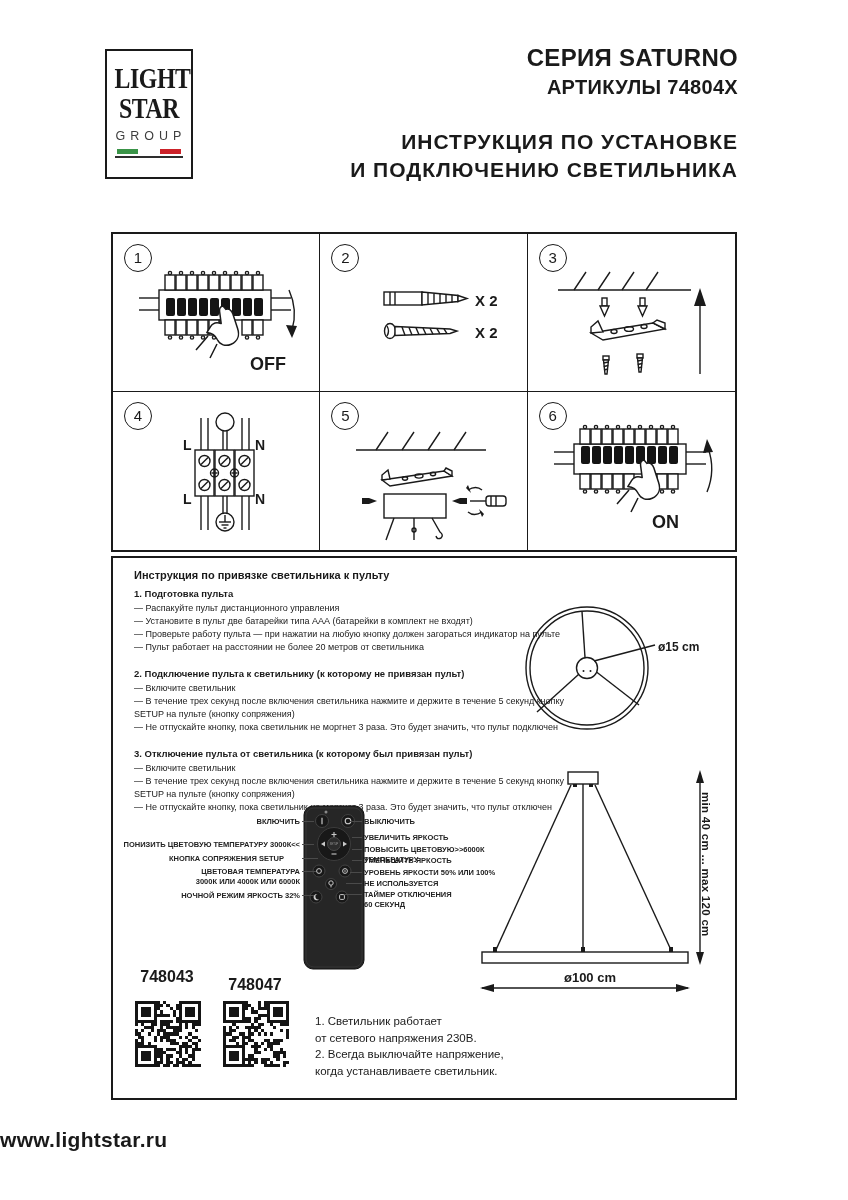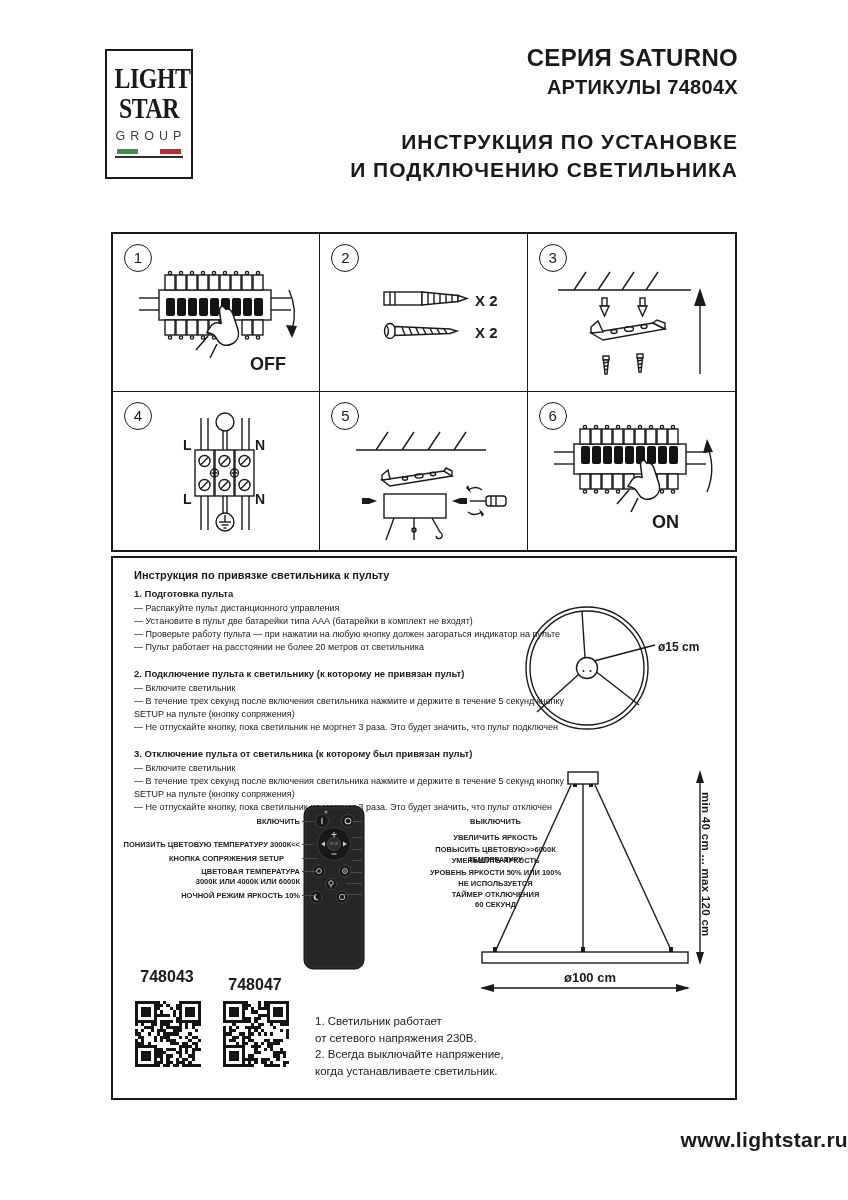--- a/index.html
+++ b/index.html
@@ -32,31 +32,31 @@
   
   .bigbox{position:absolute;left:111px;top:556px;width:626px;height:544px;border:2px solid #1a1a1a;
           box-sizing:border-box;}
   .pairing{position:absolute;left:134px;top:569px;width:596px;}
   .pairing-title{font-size:11px;font-weight:700;margin-bottom:7px;}
   .sec-title{font-size:9.5px;font-weight:700;margin-top:9px;margin-bottom:3px;}
   .sec-item{font-size:9px;line-height:13px;white-space:pre-line;}
   
   .lbl{position:absolute;font-size:7.5px;font-weight:600;line-height:10px;color:#222;white-space:pre-line;}
   .lbl.l{text-align:right;width:240px;}
-  .lbl.r{text-align:center;width:175px;padding-left:44px;}
+  .lbl.r{text-align:left;width:175px;}
   .cline{position:absolute;height:1.2px;background:#4a4a4a;}
   
   .dim-label{position:absolute;font-weight:700;font-size:12px;}
   .dim-vert{position:absolute;left:700px;top:792px;font-weight:700;font-size:11.5px;
             writing-mode:vertical-rl;letter-spacing:0.3px;}
   .prod-num{position:absolute;font-weight:700;font-size:16px;width:66px;text-align:center;}
   .qr{position:absolute;width:66px;height:66px;}
   .notes{position:absolute;left:315px;top:1013px;width:260px;font-size:11.5px;line-height:16.5px;
          white-space:pre-line;}
-  .footer{position:absolute;left:0;top:1128px;width:100%;text-align:right;font-weight:700;
+  .footer{position:absolute;left:0;top:1128px;width:100%;text-align:left;font-weight:700;
           font-size:21px;letter-spacing:0.3px;}
   .ln{stroke:#1a1a1a;stroke-width:1.4;fill:none;}
   .fw{fill:#ffffff;stroke:#1a1a1a;stroke-width:1.4;}
   text{font-family:"Liberation Sans",sans-serif;}
 </style>
 </head>
 <body>
 
 <div class="page">
 
@@ -426,21 +426,21 @@
     <path d="M19.5,90 a3.2,3.2 0 1 0 1.5,5.4 a2.6,2.6 0 0 1 -1.5,-5.4" fill="#c9c9c9"></path>
     <circle cx="44" cy="93" r="6" fill="#181818" stroke="#424242"></circle>
     <rect x="41.6" y="90.6" width="4.8" height="4.8" rx="1" fill="none" stroke="#c9c9c9" stroke-width="1"></rect>
   </svg>
 
   <div class="lbl l" style="left:60px;top:817px">ВКЛЮЧИТЬ</div>
   <div class="lbl l" style="left:60px;top:840px">ПОНИЗИТЬ ЦВЕТОВУЮ ТЕМПЕРАТУРУ 3000К&lt;&lt;</div>
   <div class="lbl l" style="left:44px;top:854px">КНОПКА СОПРЯЖЕНИЯ SETUP</div>
   <div class="lbl l" style="left:60px;top:867px">ЦВЕТОВАЯ ТЕМПЕРАТУРА
 3000К ИЛИ 4000К ИЛИ 6000К</div>
-  <div class="lbl l" style="left:60px;top:891px">НОЧНОЙ РЕЖИМ ЯРКОСТЬ 10%</div>
+  <div class="lbl l" style="left:60px;top:891px">НОЧНОЙ РЕЖИМ ЯРКОСТЬ 32%</div>
   <div class="cline" style="left:302px;top:821px;width:12px"></div>
   <div class="cline" style="left:302px;top:844px;width:12px"></div>
   <div class="cline" style="left:302px;top:858px;width:16px"></div>
   <div class="cline" style="left:302px;top:871px;width:14px"></div>
   <div class="cline" style="left:302px;top:895px;width:12px"></div>
 
   <div class="lbl r" style="left:364px;top:817px">ВЫКЛЮЧИТЬ</div>
   <div class="lbl r" style="left:364px;top:833px">УВЕЛИЧИТЬ ЯРКОСТЬ</div>
   <div class="lbl r" style="left:364px;top:845px">ПОВЫСИТЬ ЦВЕТОВУЮ&gt;&gt;6000К ТЕМПЕРАТУРУ</div>
   <div class="lbl r" style="left:364px;top:856px">УМЕНЬШИТЬ ЯРКОСТЬ</div>

